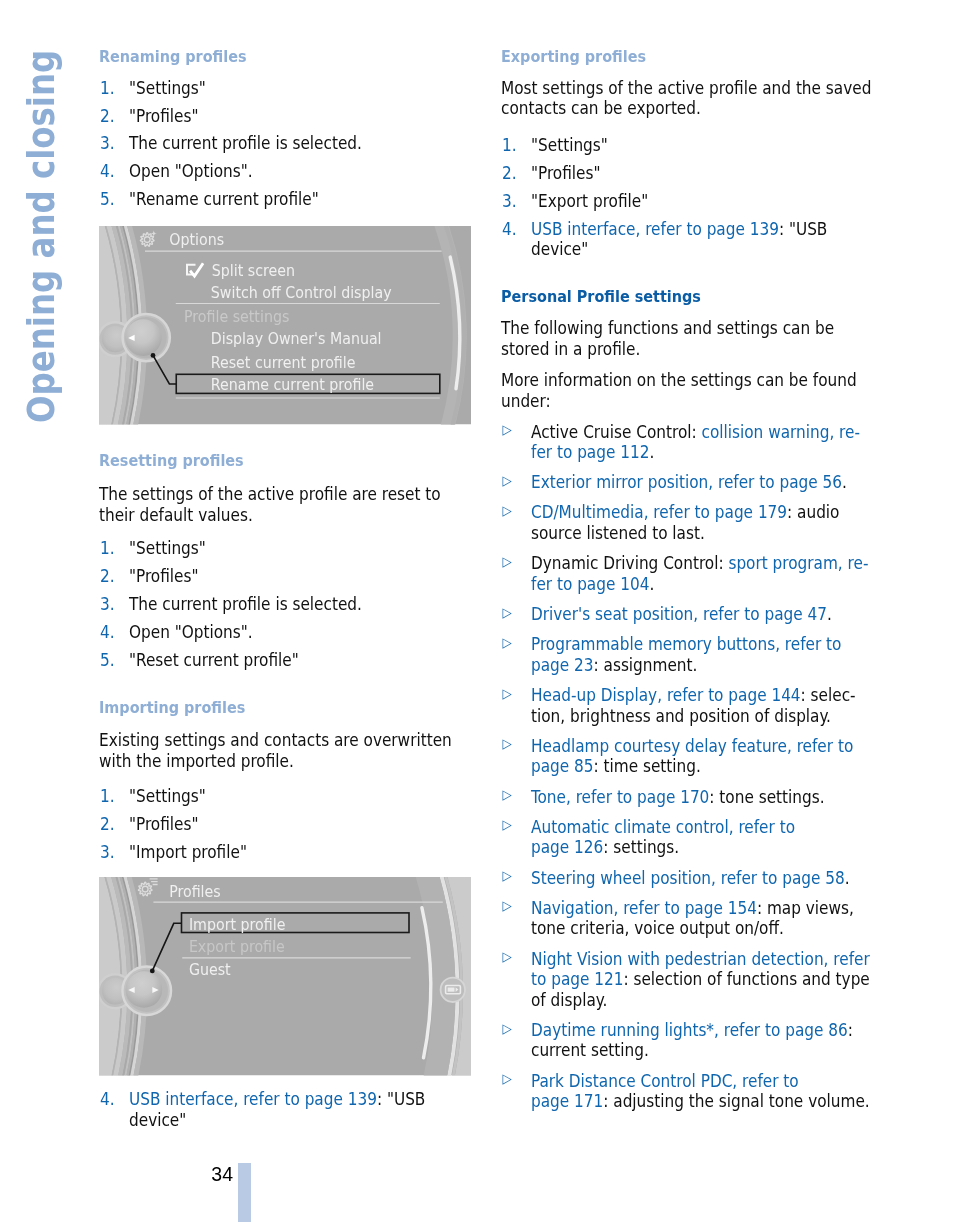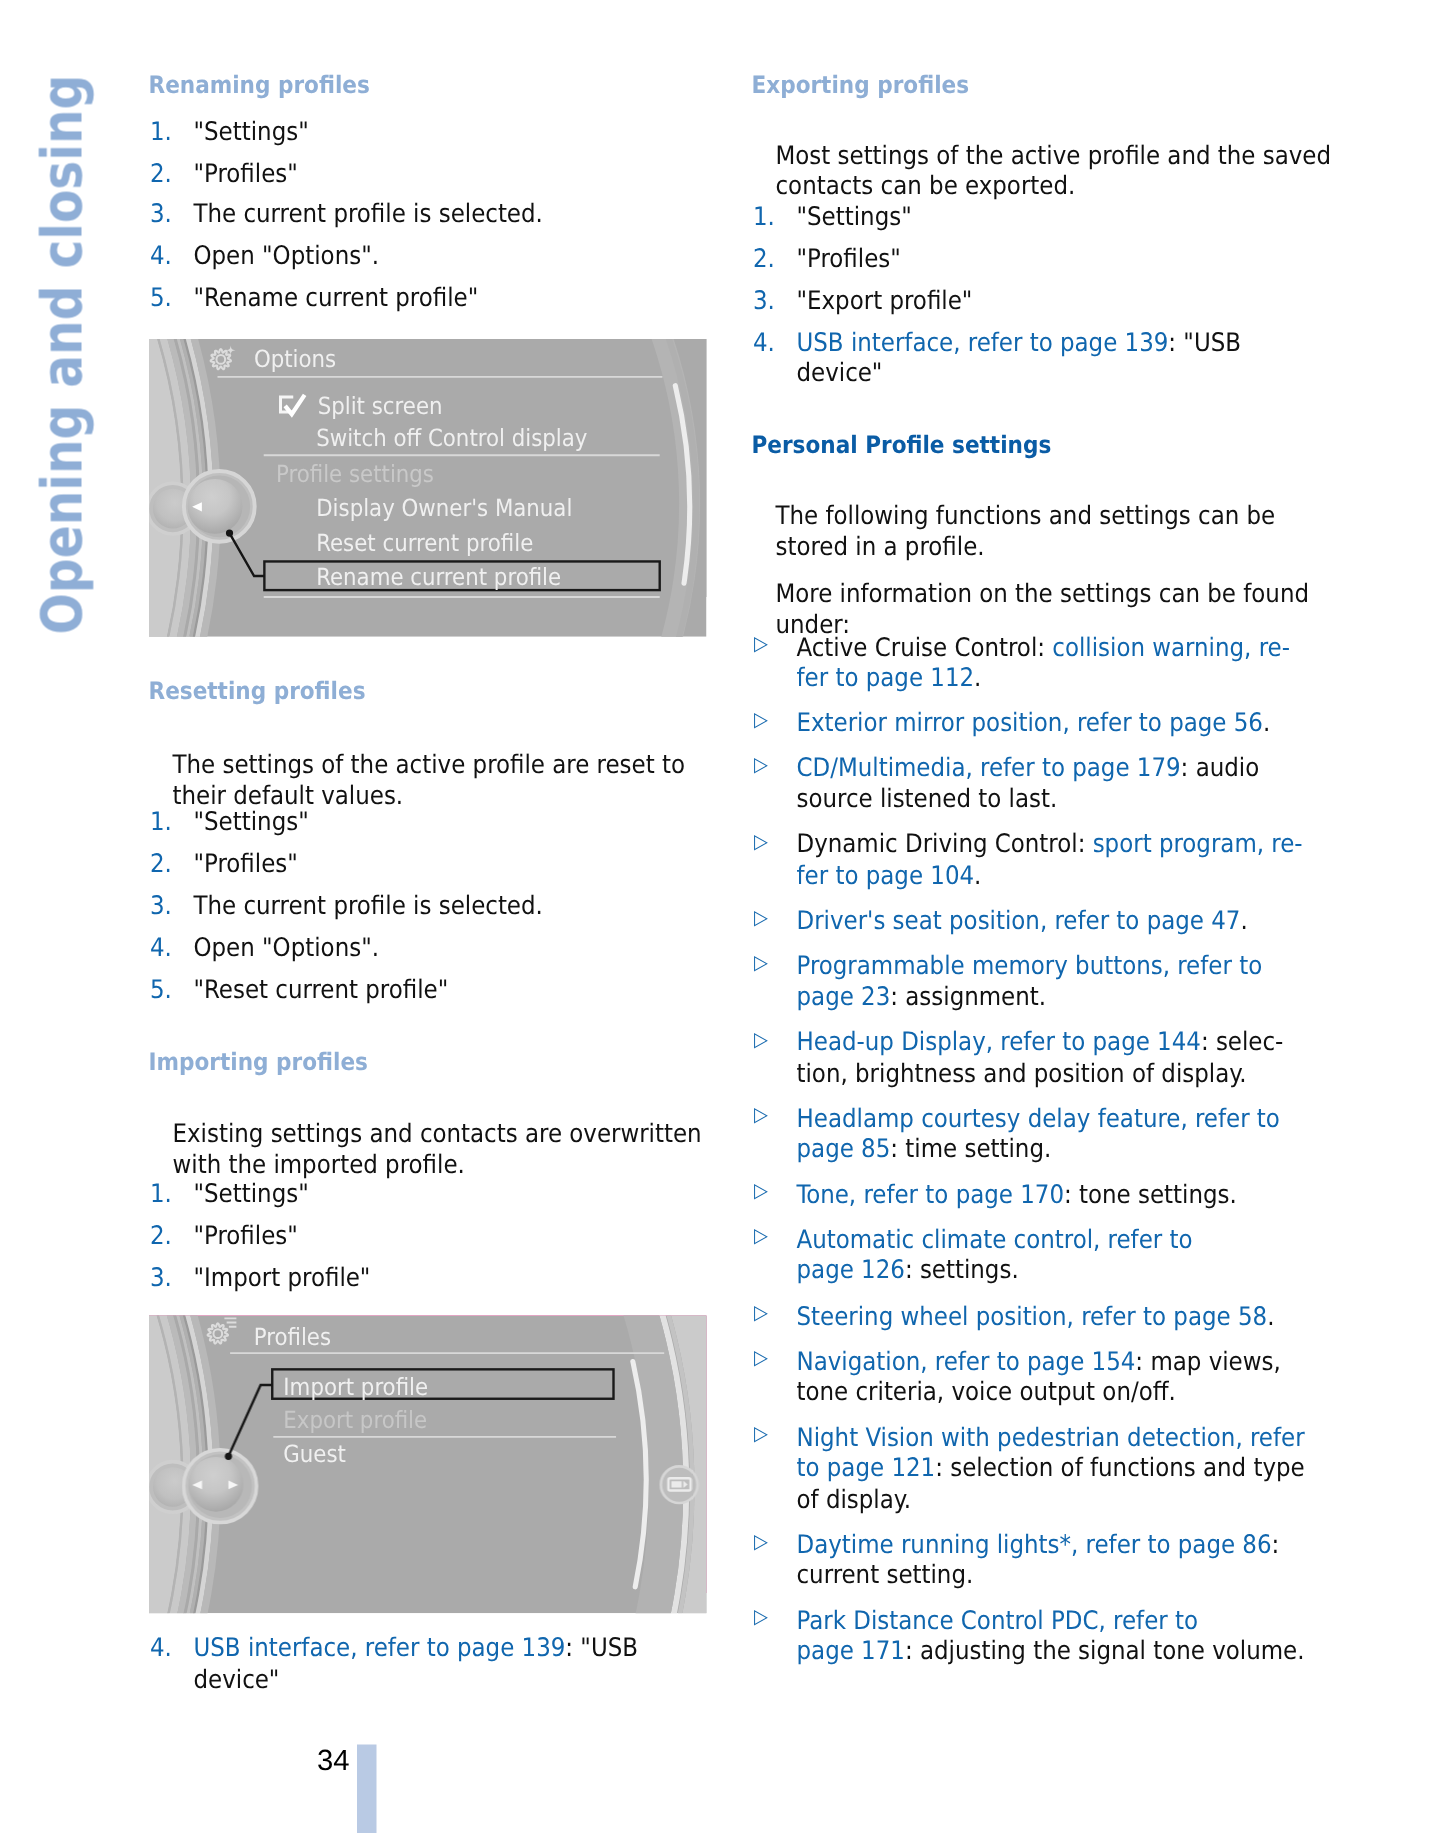--- a/index.html
+++ b/index.html
@@ -25,21 +25,21 @@
     letter-spacing:0px;
   }
 
   .col{position:absolute;width:373px;will-change:opacity;}
   .col-left{left:99px;top:0;}
   .col-right{left:501px;top:0;}
 
   h2{font-size:16px;font-weight:bold;color:#8eaed5;margin:0;padding:0;line-height:22px;
      position:absolute;white-space:nowrap;}
   h2.strong{color:#0a5ca5;}
-  p{font-size:17px;color:#111;margin:16px;padding:0;line-height:20.6px;position:absolute;width:373px;}
+  p{font-size:17px;color:#111;margin:0;padding:0;line-height:20.6px;position:absolute;width:373px;}
 
   .list{margin:0;padding:0;position:absolute;width:373px;}
   .item{position:relative;padding-left:30px;font-size:17px;line-height:20.6px;color:#111;white-space:pre-wrap;}
   .item .num{position:absolute;left:1px;top:0;color:#1066ae;}
   .item .bullet{position:absolute;left:1.6px;top:-1.3px;color:#1b6cb0;font-size:13.4px;}
   .lnk{color:#1066ae;}
   .sp-num > .item{margin-bottom:7.3px;}
   .sp-bul > .item{margin-bottom:9.6px;}
 
   
@@ -67,21 +67,21 @@
   
   .pagenum,.footer-text,.watermark{will-change:opacity;font-family:"Liberation Sans",sans-serif;font-stretch:normal;}
   .pagenum{position:absolute;left:211.3px;top:1165px;font-size:19.5px;line-height:19.5px;color:#000;}
   .pagebar{position:absolute;left:238px;top:1163px;width:12.6px;height:59px;background:#b9cae4;}
   .footer-text{position:absolute;left:213.2px;top:1197.6px;font-size:17.7px;line-height:17.7px;color:#000;}
   .watermark{position:absolute;left:683px;top:1187.5px;font-size:25.6px;line-height:25.6px;color:#a9a9a9;opacity:0.55;}
 
   
   svg text{will-change:opacity;}
   .fig-options{position:absolute;width:372px;height:172px;background:#b0b0b0;}
-  .fig-profiles{position:absolute;width:372px;height:185px;background:#ec4899;}
+  .fig-profiles{position:absolute;width:372px;height:185px;background:#f9a8d4;}
 </style>
 </head>
 <body>
 
 <div class="page">
   <div class="chapter-title">
     <span class="txt">Opening and closing</span>
   </div>
 
   <div class="col col-left">

